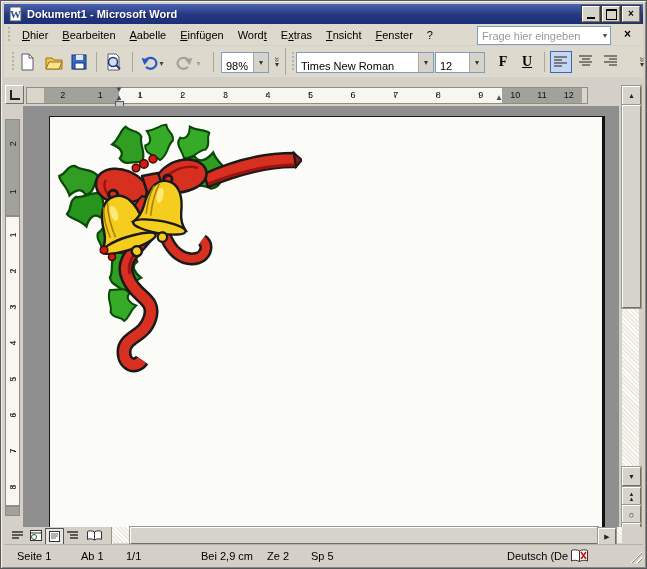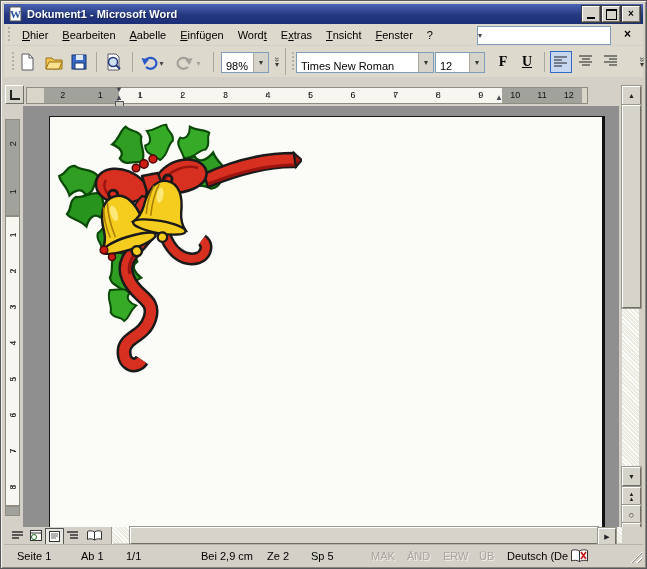--- a/index.html
+++ b/index.html
@@ -141,20 +141,21 @@
 
         <span class="menuitem"><span>E</span><u>x</u><span>tras</span></span>
 
         <span class="menuitem"><span></span><u>T</u><span>nsicht</span></span>
 
         <span class="menuitem"><span></span><u>F</u><span>enster</span></span>
 
         <span class="menuitem"><span>?</span><u></u><span></span></span>
       </div>
     <div class="qbox">
+      <span class="ph">Frage hier eingeben</span>
       <span class="dd">▾</span>
     </div>
     <span class="menu-close">×</span>
   </div>
 
   <div class="abs toolbars">
     <span class="grip abs" style="left:4px;top:6px;height:20px;"></span>
 
     <span class="tbtn" style="left:11px">
       <svg class="ic" width="18" height="18" viewBox="0 0 18 18">
@@ -407,23 +408,20 @@
     <span class="sb-btn" style="left:594px;top:1px;width:16px;height:15px;font-size:7px">▶</span>
   </div>
 
   <div class="abs statusbar">
     <span style="left:13px">Seite 1</span>
     <span style="left:77px">Ab 1</span>
     <span style="left:122px">1/1</span>
     <span style="left:197px">Bei 2,9 cm</span>
     <span style="left:263px">Ze 2</span>
     <span style="left:307px">Sp 5</span>
-    <span style="left:367px;top:5px;position:absolute">
-      
-    <span class="dim" style="position:static;display:inline-block;width:36px">MAK</span><span class="dim" style="position:static;display:inline-block;width:36px">ÄND</span><span class="dim" style="position:static;display:inline-block;width:36px">ERW</span><span class="dim" style="position:static;display:inline-block;width:36px">ÜB</span></span>
     <span style="left:503px">Deutsch (De</span>
     <svg class="abs" style="left:566px;top:4px" width="19" height="14" viewBox="0 0 19 14">
       <path d="M9.5 2 C7 0.5 3.5 0.5 1.5 1.5 V12 C3.5 11 7 11 9.5 12.5 C12 11 15.5 11 17.5 12 V1.5 C15.5 0.5 12 0.5 9.5 2 Z" fill="#fff" stroke="#333"></path>
       <path d="M9.5 2v10.5" stroke="#333"></path>
       <path d="M11 10 L16 3 M11 3 L16 10" stroke="#c41212" stroke-width="1.6"></path>
     </svg>
     <span class="resize-grip"></span>
   </div>
 
 </div>

